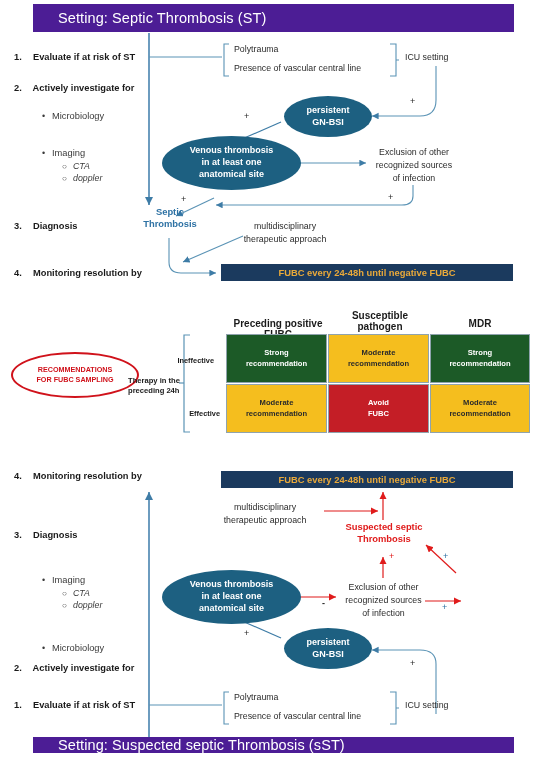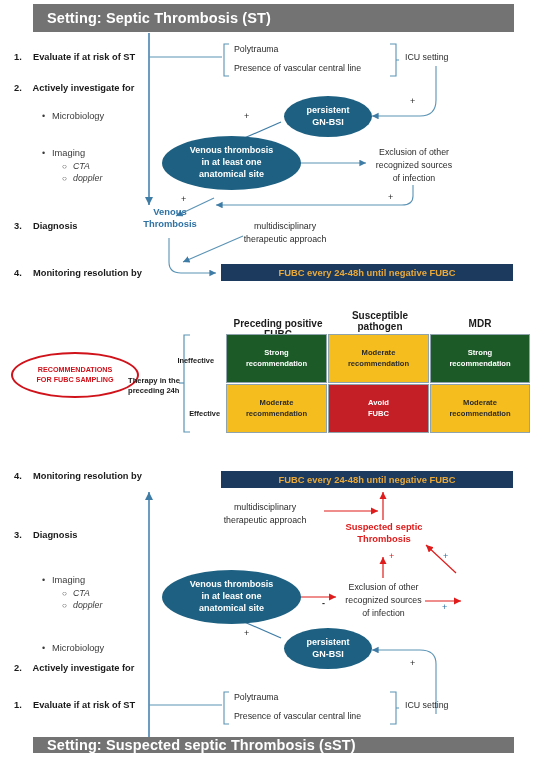--- a/index.html
+++ b/index.html
@@ -3,23 +3,23 @@
 <meta charset="utf-8">
 <style>
   html,body{margin:0;padding:0;background:#ffffff;}
   body{font-family:"Liberation Sans","DejaVu Sans",sans-serif;}
   #page{position:relative;width:536px;height:775px;background:#ffffff;overflow:hidden;}
 
   .abs{position:absolute;}
 
   
   .banner{
-    background:#737373;color:#ffffff;font-weight:bold;
+    background:#4c1d95;color:#ffffff;font-weight:normal;
     display:flex;align-items:center;
-    padding-left:14px;box-sizing:border-box;
+    padding-left:25px;box-sizing:border-box;
     letter-spacing:.1px;
   }
   .banner-top{left:33px;top:4px;width:481px;height:28px;font-size:14.5px;}
   .banner-bottom{left:33px;top:737px;width:481px;height:16px;font-size:14.5px;}
 
   
   .step{font-size:9.3px;font-weight:bold;color:#1a1a1a;white-space:nowrap;}
   .bullet{font-size:9.3px;color:#3a3a3a;white-space:nowrap;}
   .bullet .dot{display:inline-block;width:10px;text-align:left;font-size:9px;}
   .sub{font-size:8.8px;color:#3a3a3a;font-style:italic;white-space:nowrap;}
@@ -189,21 +189,21 @@
     </div>
   </div>
 
   <div class="abs txt-c" style="left:359px;top:146px;width:110px;">
     <div>Exclusion of other</div>
     <div>recognized sources</div>
     <div>of infection</div>
   </div>
 
   <div class="abs blue-label" style="left:120px;top:206px;width:100px;">
-    <div>Venous</div>
+    <div>Septic</div>
     <div>Thrombosis</div>
   </div>
 
   <div class="abs txt-c" style="left:225px;top:220px;width:120px;">
     <div>multidisciplinary</div>
     <div>therapeutic approach</div>
   </div>
 
   <div class="abs sign" style="left:244px;top:111px;">+</div>
   <div class="abs sign" style="left:410px;top:96px;">+</div>

